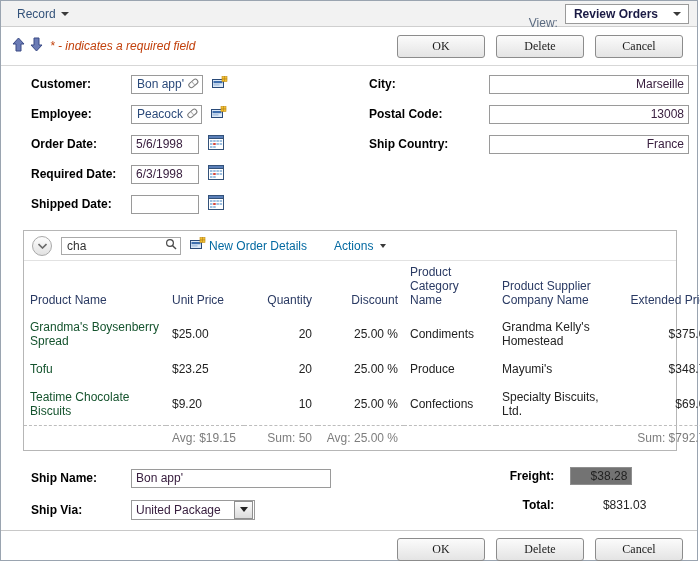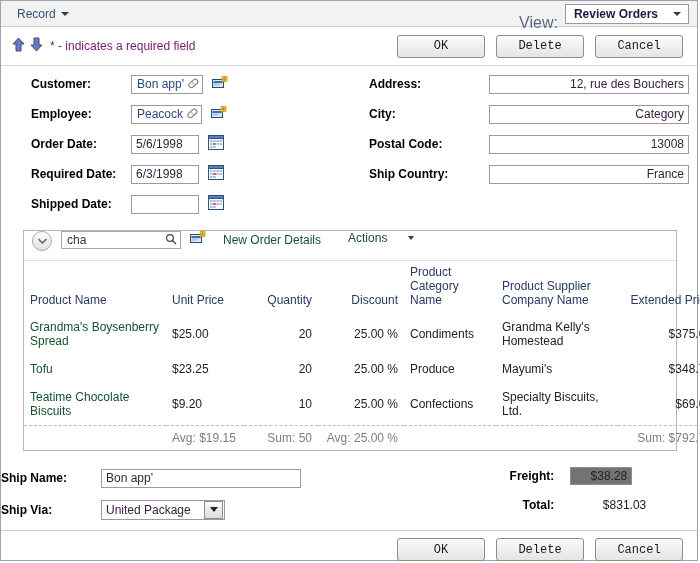--- a/index.html
+++ b/index.html
@@ -44,21 +44,21 @@
     border-top: 4px solid #3a3a3a;
     margin-left: 5px;
     vertical-align: middle;
   }
   .menubar-right {
     margin-left: auto;
     display: flex;
     align-items: center;
     gap: 7px;
   }
-  .view-label { color: #5a6a80; font-size: 16px; margin-top: 18px; }
+  .view-label { color: #5a6a80; font-size: 12px; margin-top: 18px; }
   .view-select {
     border: 1px solid #9a9a9a;
     background: #ffffff;
     padding: 2px 7px 2px 8px;
     font-size: 12px;
     font-weight: bold;
     color: #1a1a44;
     display: flex;
     align-items: center;
     gap: 10px;
@@ -67,34 +67,34 @@
   
   .actionbar {
     display: flex;
     align-items: center;
     padding: 7px 14px 7px 11px;
     box-sizing: border-box;
     height: 38px;
   }
   .actionbar.bottom { border-top: 1px solid #c8c8c8; }
   .navarrows { display: flex; align-items: center; gap: 5px; margin-right: 7px;}
-  .req-note { color: #701a75; font-size: 12px; }
+  .req-note { color: #c2410c; font-size: 12px; font-style: italic; }
   .btns { margin-left: auto; display: flex; gap: 11px; }
   .btn {
     width: 86px; height: 21px;
     border: 1px solid #8c8c8c;
     border-radius: 3px;
     background: linear-gradient(#fbfbfb, #e4e4e4);
     font-size: 12px;
     color: #1a1a1a;
     display: flex;
     align-items: center;
     justify-content: center;
     cursor: default;
-    font-family: Liberation Mono, monospace;
+    font-family: Liberation Serif, serif;
   }
   
   .form-area {
     display: flex;
     padding: 4px 0 2px 0;
     border-top: 1px solid #d7d7d7;
   }
   .col { width: 350px; box-sizing: border-box; }
   .col.left { padding-left: 30px; }
   .col.right { padding-left: 20px; }
@@ -141,21 +141,21 @@
   .ico { display:inline-block; vertical-align: middle; }
   
   .grid-panel {
     margin: 8px 20px 0 22px;
     border: 1px solid #b6b6b6;
     background: #fff;
     box-sizing: border-box;
   }
   .grid-toolbar {
     display: flex;
-    align-items: flex-start;
+    align-items: center;
     height: 30px;
     padding: 0 8px;
     gap: 9px;
     border-bottom: 1px solid #e2e2e2;
     box-sizing: border-box;
   }
   .round-btn {
     width: 18px; height: 18px;
     border-radius: 50%;
     border: 1px solid #a9a9a9;
@@ -168,25 +168,25 @@
     background: #fff;
     height: 18px;
     width: 120px;
     display: flex;
     align-items: center;
     padding: 0 3px 0 5px;
     box-sizing: border-box;
   }
   .search-box .sv { flex: 1; font-size: 12px; color: #333; }
   .tb-link {
-    color: #14532d;
-    font-size: 12px;
-    display: flex;
-    align-items: center;
-    gap: 17px;
+    color: #0369a1;
+    font-size: 12px;
+    display: flex;
+    align-items: center;
+    gap: 3px;
     cursor: default;
   }
   .tb-link.actions { margin-left: 18px; }
   .caret-sm {
     display: inline-block;
     width: 0; height: 0;
     border-left: 3px solid transparent;
     border-right: 3px solid transparent;
     border-top: 4px solid #3a3a3a;
     margin-left: 4px;
@@ -222,21 +222,21 @@
     border-top: 1px dashed #bdbdbd;
     color: #7d7d7d;
     padding: 5px 6px;
     font-size: 12px;
   }
   
   .bottom-area {
     display: flex;
     padding: 10px 0 0 0;
   }
-  .bl { width: 480px; box-sizing: border-box; }
+  .bl { width: 480px; padding-left: 30px; box-sizing: border-box; }
   .br { width: 220px; box-sizing: border-box; }
   .brow {
     display: flex;
     align-items: center;
     height: 29px;
   }
   .brow .flabel { width: 100px; }
   .ship-name {
     border: 1px solid #9a9a9a;
     background: #fff;
@@ -464,26 +464,22 @@
               </g>
               <rect x="5.2" y="8" width="2.5" height="2" fill="#d9463b"></rect>
             </svg>
         </span>
       </div>
 
     </div>
 
     <div class="col right">
       <div class="frow">
-        <span class="flabel">Address:</span>
-        <div class="txt right-val">12, rue des Bouchers</div>
-      </div>
-      <div class="frow">
         <span class="flabel">City:</span>
-        <div class="txt right-val">Category</div>
+        <div class="txt right-val">Marseille</div>
       </div>
       <div class="frow">
         <span class="flabel">Postal Code:</span>
         <div class="txt right-val">13008</div>
       </div>
       <div class="frow">
         <span class="flabel">Ship Country:</span>
         <div class="txt right-val">France</div>
       </div>
     </div>

